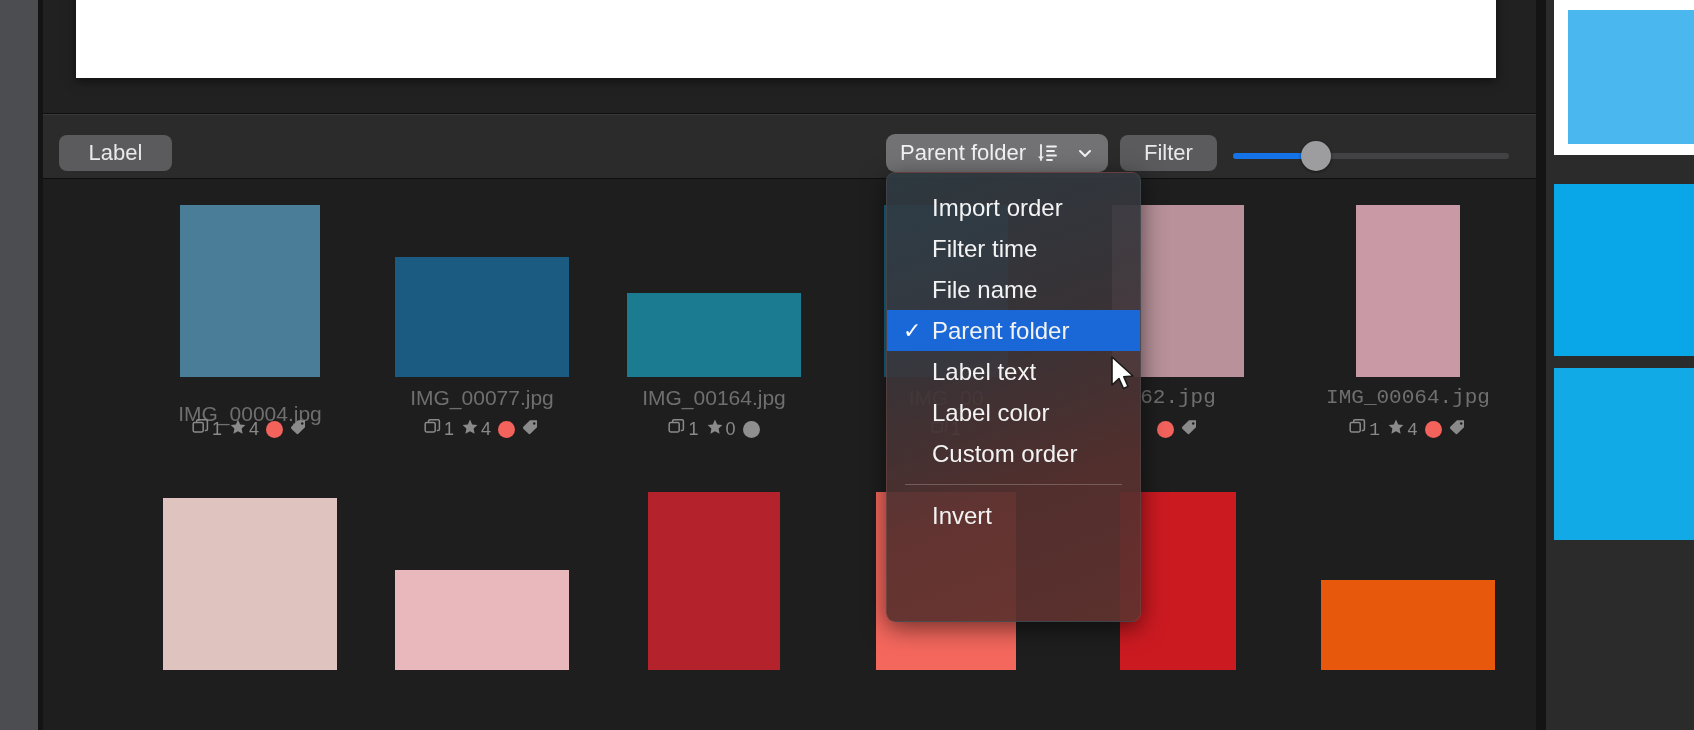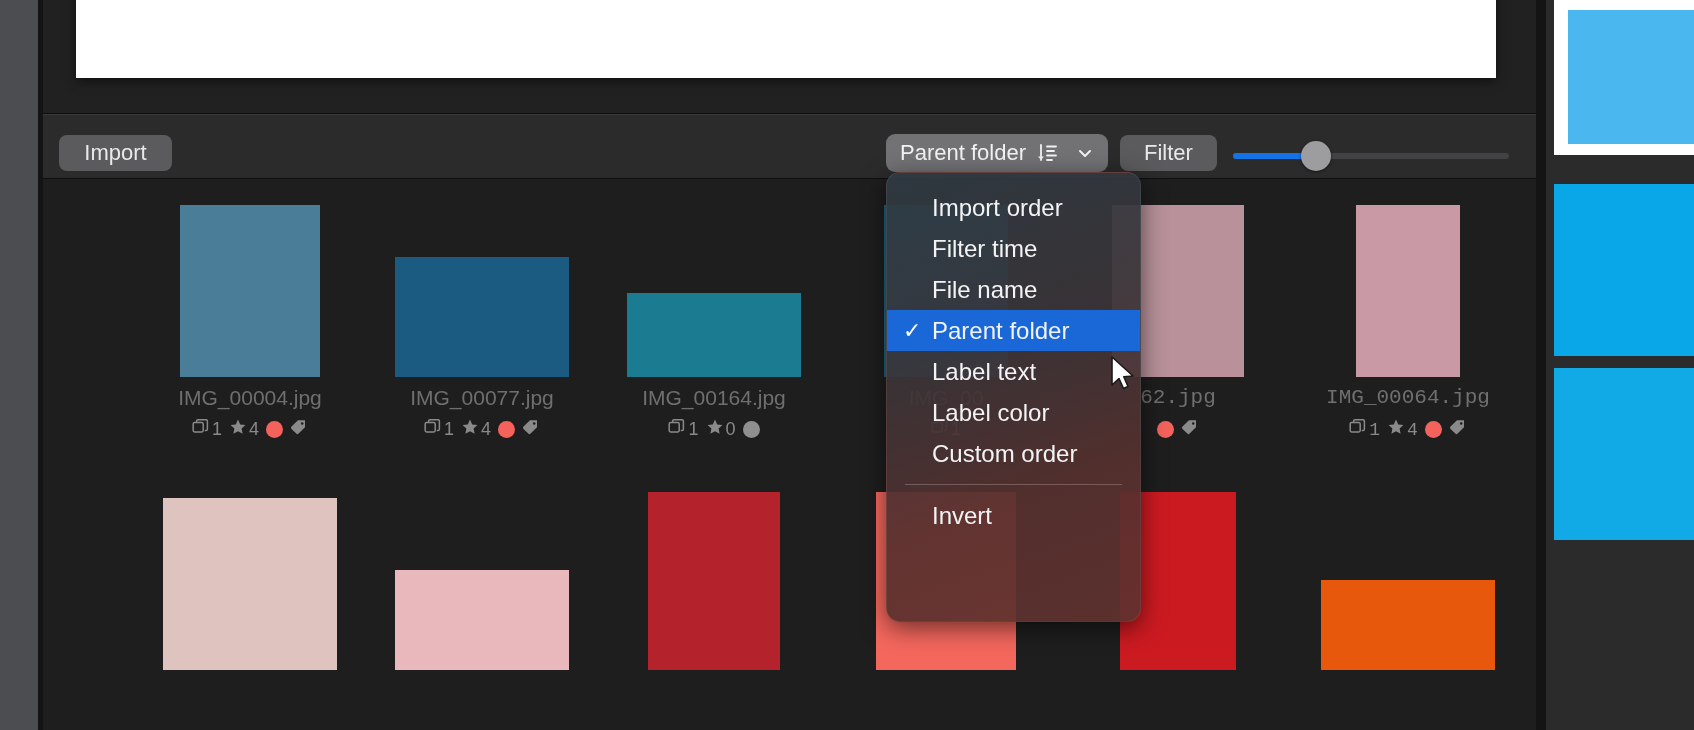--- a/index.html
+++ b/index.html
@@ -108,21 +108,21 @@
     position: absolute; width: 100%;
     display: flex; align-items: center; justify-content: center; gap: 7px;
     color: #8a8a8a; font-size: 18px;
   }
   .badge-grp { display: flex; align-items: center; gap: 2px; }
   .dot { width: 17px; height: 17px; border-radius: 50%; display: inline-block; }
 
   
   .menu {
     position: absolute; left: 886px; top: 172px; width: 255px; height: 450px;
-    border-radius: 14px;
+    border-radius: 9px;
     background:
       linear-gradient(160deg,
         rgba(46,58,66,0.93) 0%,
         rgba(58,52,56,0.93) 38%,
         rgba(86,48,46,0.93) 70%,
         rgba(96,50,46,0.93) 100%);
     box-shadow: 0 6px 24px rgba(0,0,0,0.55);
     border: 1px solid rgba(255,255,255,0.07);
     padding-top: 14px;
     overflow: hidden;
@@ -174,21 +174,21 @@
     <div class="viewer">
       <div class="paper">
         
         
       </div>
       <div class="viewer-bottom-rule"></div>
     </div>
 
     <div class="toolbar">
 
-      <button class="btn" id="import-btn">Import</button>
+      <button class="btn" id="import-btn">Label</button>
 
       <div class="btn" id="sort-btn">
         <span class="sort-label">Parent folder</span>
         <span class="sort-icon">
           <svg viewBox="0 0 22 22" width="22" height="22" fill="none" stroke="#f2f2f3" stroke-width="1.8" stroke-linecap="round">
             <path d="M5 3 V18"></path>
             <path d="M2 14.5 L5 18 L8 14.5" fill="#f2f2f3" stroke="none"></path>
             <path d="M11 4.5 H20"></path>
               <path d="M11 9 H18"></path>
             <path d="M11 13.5 H20"></path>
@@ -206,21 +206,21 @@
 
       <div class="slider">
         <div class="slider-fill" style="width: 80px;"></div>
         <div class="slider-thumb" style="left: 68px;"></div>
       </div>
     </div>
 
     <div class="browser" id="browser">
         <div class="cell" style="left: 118px; top: 10px; width: 178px; height: 258px;">
           <div class="thumb" style="width: 140px; height: 172px; background: rgb(74, 125, 151); bottom: auto; top: 15px;"></div>
-          <div class="cap" style="top: 196px;">IMG_00004.jpg</div>
+          <div class="cap" style="top: 212px;">IMG_00004.jpg</div>
           <div class="badges" style="top: 228px;">
             <span class="badge-grp">
               <span><svg viewBox="0 0 18 18" width="18" height="18" fill="none" stroke="#8a8a8a" stroke-width="1.5">
                   <rect x="1.2" y="4.5" width="10" height="9.5" rx="1.4"></rect>
                   <path d="M4.6 4.5 V3.2 a1.4 1.4 0 0 1 1.4-1.4 h8 a1.4 1.4 0 0 1 1.4 1.4 v8 a1.4 1.4 0 0 1-1.4 1.4 h-1.2"></path>
                 </svg></span>
               <span>1</span>
             </span>
             <span class="badge-grp">
               <span><svg viewBox="0 0 18 18" width="18" height="18">

